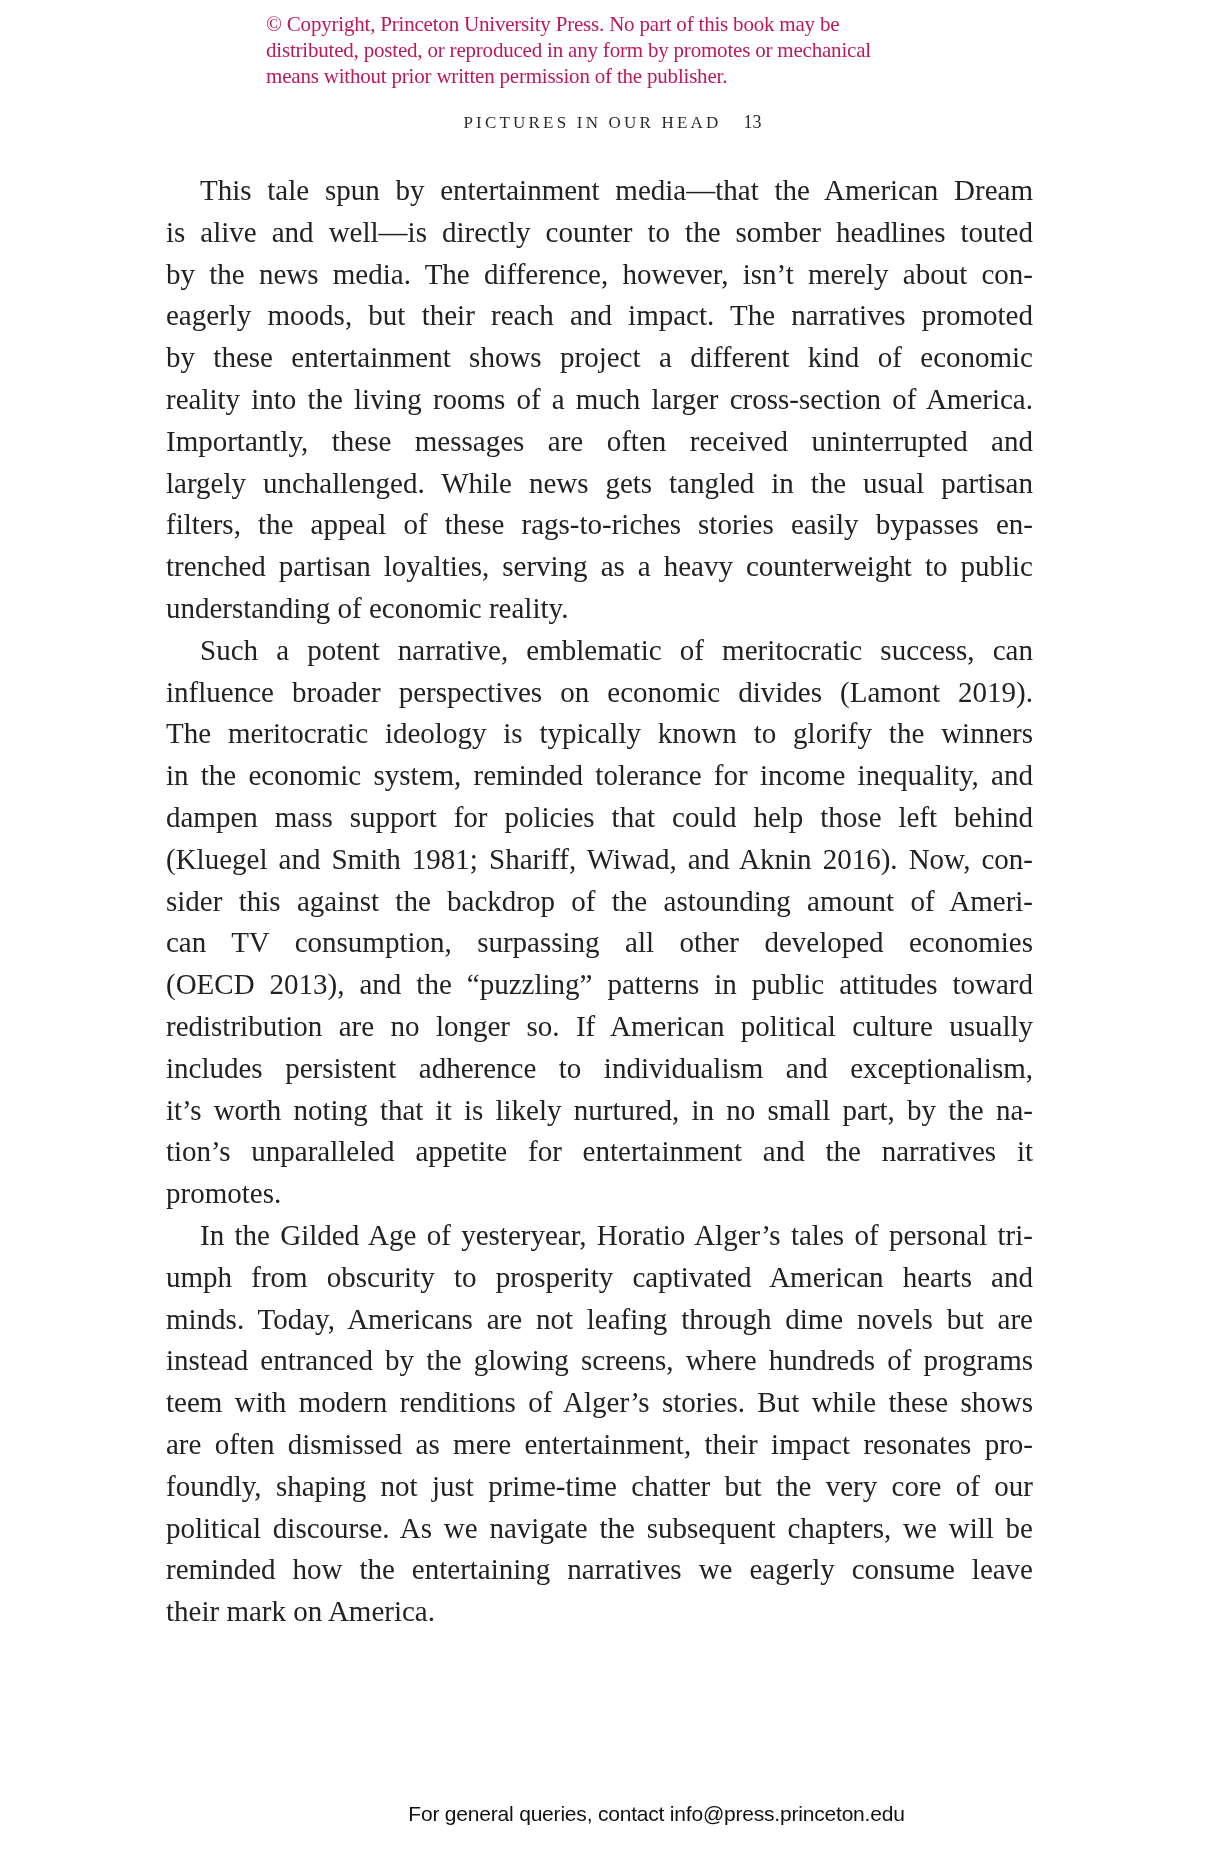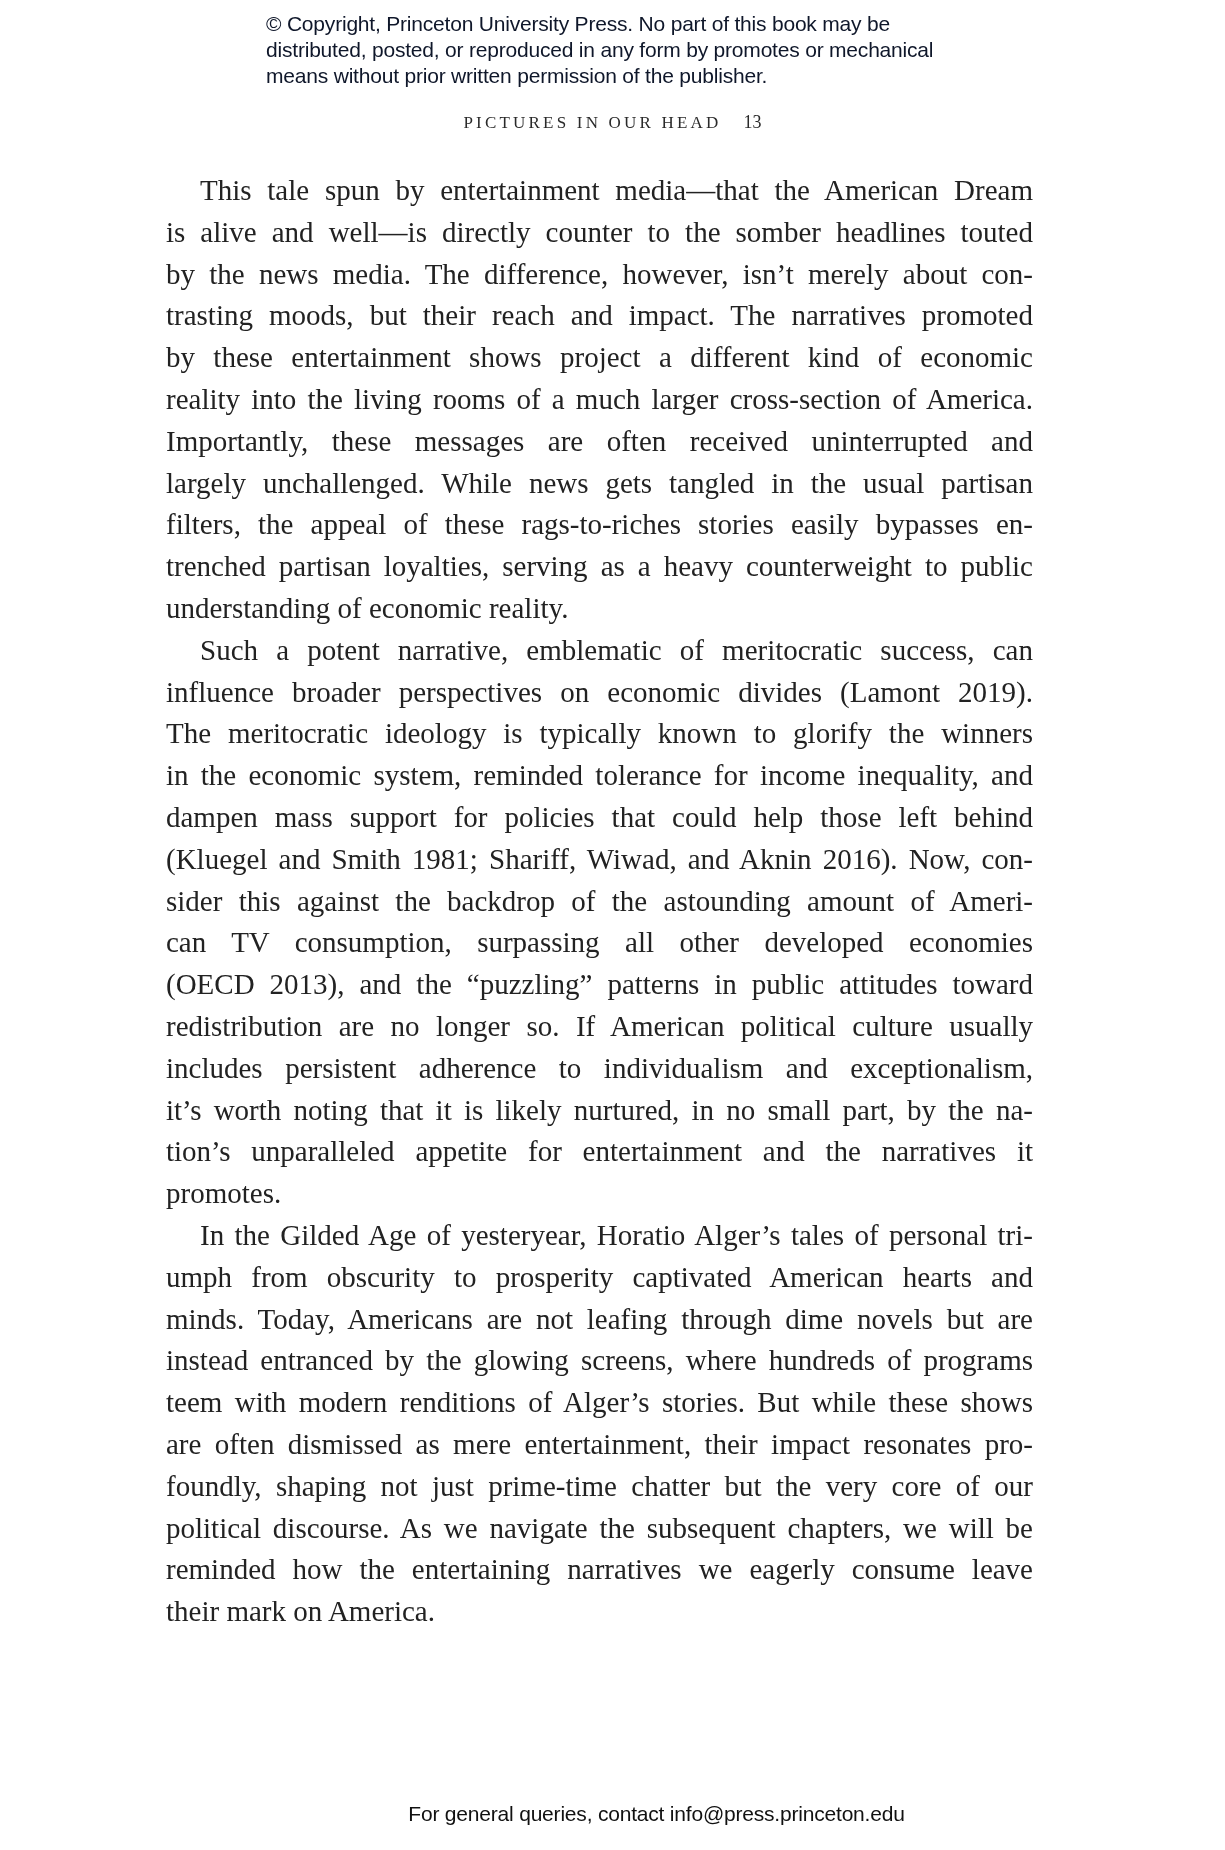--- a/index.html
+++ b/index.html
@@ -12,24 +12,24 @@
       height: 1850px;
       position: relative;
       overflow: hidden;
       color: #1f1f1f;
     }
     .copyright {
       position: absolute;
       left: 266px;
       top: 11px;
       width: 760px;
-      font-family: Liberation Sans, sans-serif;
+      font-family: Liberation Serif, serif;
       font-size: 21px;
       line-height: 26px;
-      color: #0f172a;
+      color: #be185d;
       letter-spacing: -0.2px;
     }
     .copyright div { white-space: nowrap; }
     .running-head {
       position: absolute;
       left: 0;
       width: 1225px;
       top: 112px;
       text-align: center;
       font-family: Liberation Serif, serif;
@@ -90,21 +90,21 @@
 
 <div class="running-head">
   <span class="title">Pictures in Our Head</span><span class="page-num">13</span>
 </div>
 
 <div class="body-text">
   <div>
     <span class="line indent">This tale spun by entertainment media—that the American Dream</span>
     <span class="line">is alive and well—is directly counter to the somber headlines touted</span>
     <span class="line">by the news media. The difference, however, isn’t merely about con-</span>
-    <span class="line">trasting moods, but their reach and impact. The narratives promoted</span>
+    <span class="line">eagerly moods, but their reach and impact. The narratives promoted</span>
     <span class="line">by these entertainment shows project a different kind of economic</span>
     <span class="line">reality into the living rooms of a much larger cross-section of America.</span>
     <span class="line">Importantly, these messages are often received uninterrupted and</span>
     <span class="line">largely unchallenged. While news gets tangled in the usual partisan</span>
     <span class="line">filters, the appeal of these rags-to-riches stories easily bypasses en-</span>
     <span class="line">trenched partisan loyalties, serving as a heavy counterweight to public</span>
     <span class="line last">understanding of economic reality.</span>
   </div>
   <div>
     <span class="line indent">Such a potent narrative, emblematic of meritocratic success, can</span>

